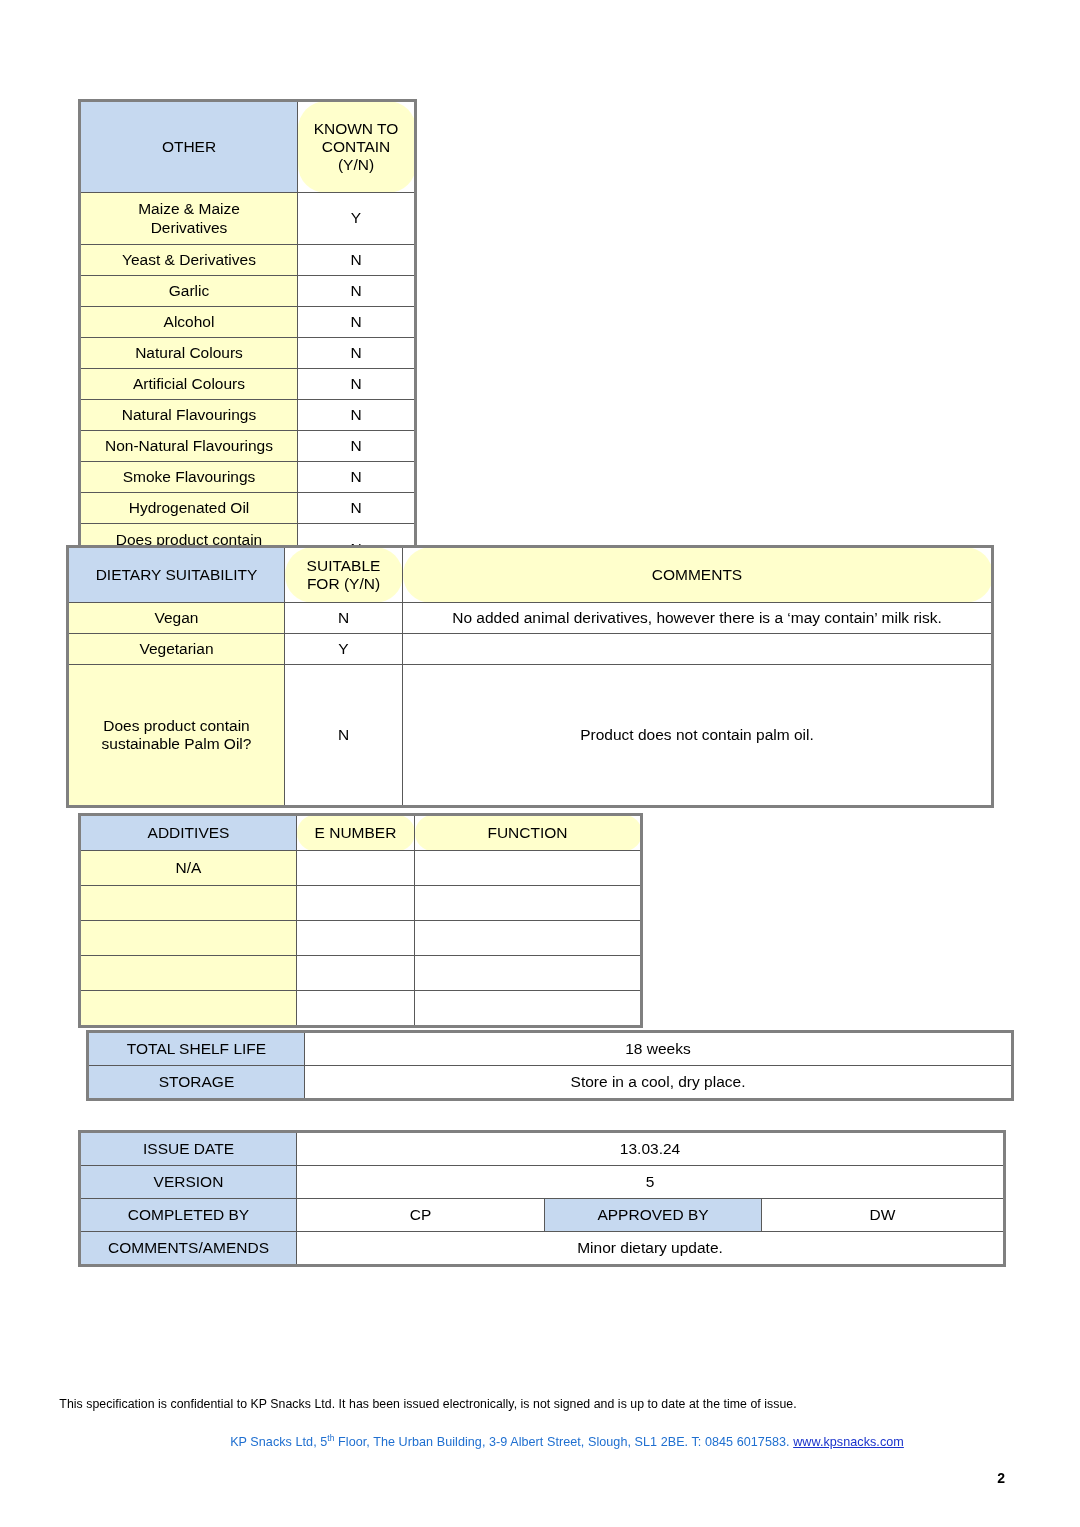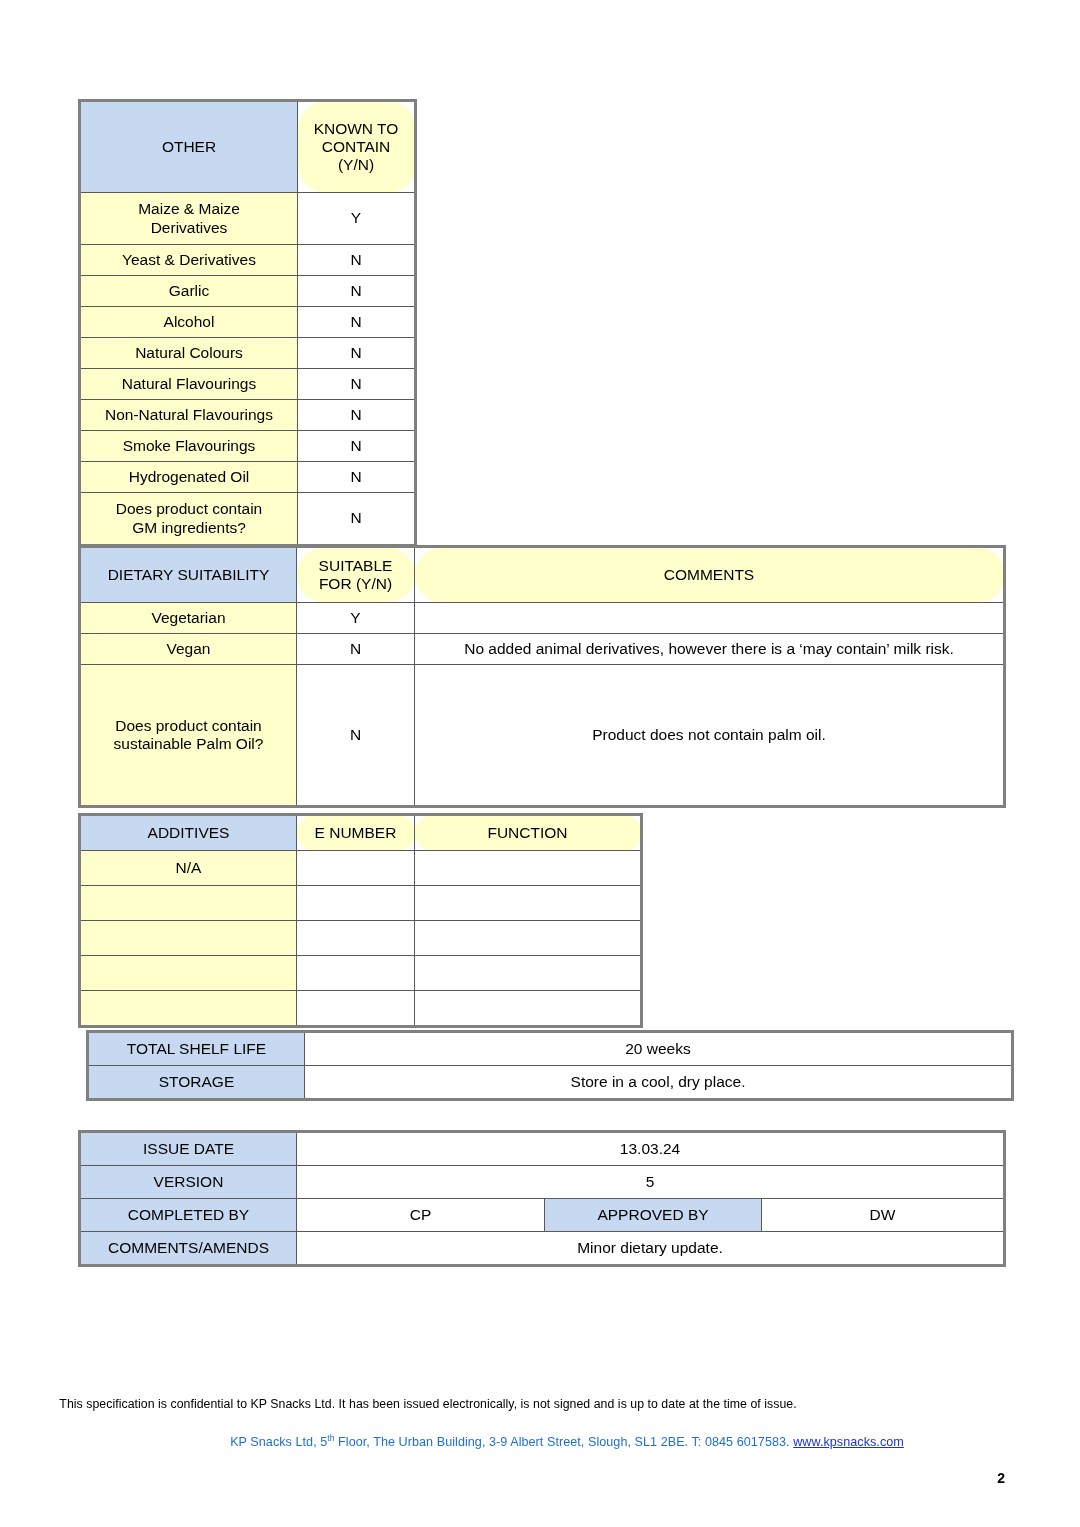--- a/index.html
+++ b/index.html
@@ -49,21 +49,21 @@
 
   
   #tbl-other { left: 78px; top: 99px; width: 336px; }
   #tbl-other col.c0 { width: 218px; }
   #tbl-other col.c1 { width: 118px; }
   #tbl-other td.hdr-other { height: 84px; vertical-align: middle; }
   #tbl-other td.r-tall { height: 45px; }
   #tbl-other td.r-norm { height: 24px; }
 
   
-  #tbl-dietary { left: 78px; top: 545px; width: 925px; }
+  #tbl-dietary { left: 66px; top: 545px; width: 925px; }
   #tbl-dietary col.c0 { width: 217px; }
   #tbl-dietary col.c1 { width: 118px; }
   #tbl-dietary col.c2 { width: 590px; }
   #tbl-dietary td.hdr { height: 48px; }
   #tbl-dietary td.r-norm { height: 24px; }
   #tbl-dietary td.r-big { height: 134px; }
 
   
   #tbl-additives { left: 78px; top: 813px; width: 562px; }
   #tbl-additives col.c0 { width: 217px; }
@@ -162,20 +162,24 @@
       </tr>
       <tr>
         <td class="cell-yellow r-norm lft">Alcohol</td>
         <td class="ctr r-norm">N</td>
       </tr>
       <tr>
         <td class="cell-yellow r-norm lft">Natural Colours</td>
         <td class="ctr r-norm">N</td>
       </tr>
       <tr>
+        <td class="cell-yellow r-norm lft">Artificial Colours</td>
+        <td class="ctr r-norm">N</td>
+      </tr>
+      <tr>
         <td class="cell-yellow r-norm lft">Natural Flavourings</td>
         <td class="ctr r-norm">N</td>
       </tr>
       <tr>
         <td class="cell-yellow r-norm lft">Non-Natural Flavourings</td>
         <td class="ctr r-norm">N</td>
       </tr>
       <tr>
         <td class="cell-yellow r-norm lft">Smoke Flavourings</td>
         <td class="ctr r-norm">N</td>
@@ -203,30 +207,30 @@
     <tbody>
       <tr>
         <td class="hd-blue hdr lft">DIETARY SUITABILITY</td>
         <td class="hd-yellow hdr ctr">
           <span>SUITABLE</span><br>
           <span>FOR (Y/N)</span>
         </td>
         <td class="hd-yellow hdr ctr">COMMENTS</td>
       </tr>
       <tr>
+        <td class="cell-yellow r-norm lft">Vegan</td>
+        <td class="ctr r-norm">N</td>
+        <td class="lft r-norm">No added animal derivatives, however there is a ‘may contain’ milk risk.</td>
+      </tr>
+      <tr>
         <td class="cell-yellow r-norm lft">Vegetarian</td>
         <td class="ctr r-norm">Y</td>
         <td class="lft r-norm"></td>
       </tr>
       <tr>
-        <td class="cell-yellow r-norm lft">Vegan</td>
-        <td class="ctr r-norm">N</td>
-        <td class="lft r-norm">No added animal derivatives, however there is a ‘may contain’ milk risk.</td>
-      </tr>
-      <tr>
         <td class="cell-yellow r-big lft">
           <span>Does product contain</span><br>
           <span>sustainable Palm Oil?</span>
         </td>
         <td class="ctr r-big">N</td>
         <td class="lft r-big">Product does not contain palm oil.</td>
       </tr>
     </tbody>
   </table>
 
@@ -271,21 +275,21 @@
   </table>
 
   <table class="spec" id="tbl-shelf">
     <colgroup>
         <col class="c0">
         <col class="c1">
       </colgroup>
     <tbody>
       <tr>
         <td class="hd-blue lft">TOTAL SHELF LIFE</td>
-        <td class="lft">20 weeks</td>
+        <td class="lft">18 weeks</td>
       </tr>
       <tr>
         <td class="hd-blue lft">STORAGE</td>
         <td class="lft">Store in a cool, dry place.</td>
       </tr>
     </tbody>
   </table>
 
   <table class="spec" id="tbl-issue">
     <colgroup>

